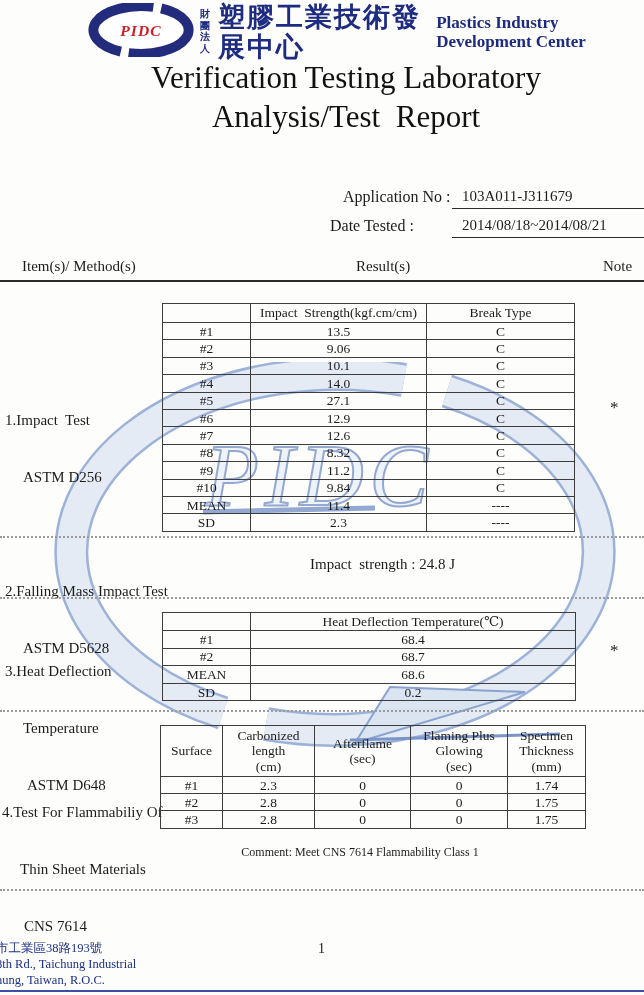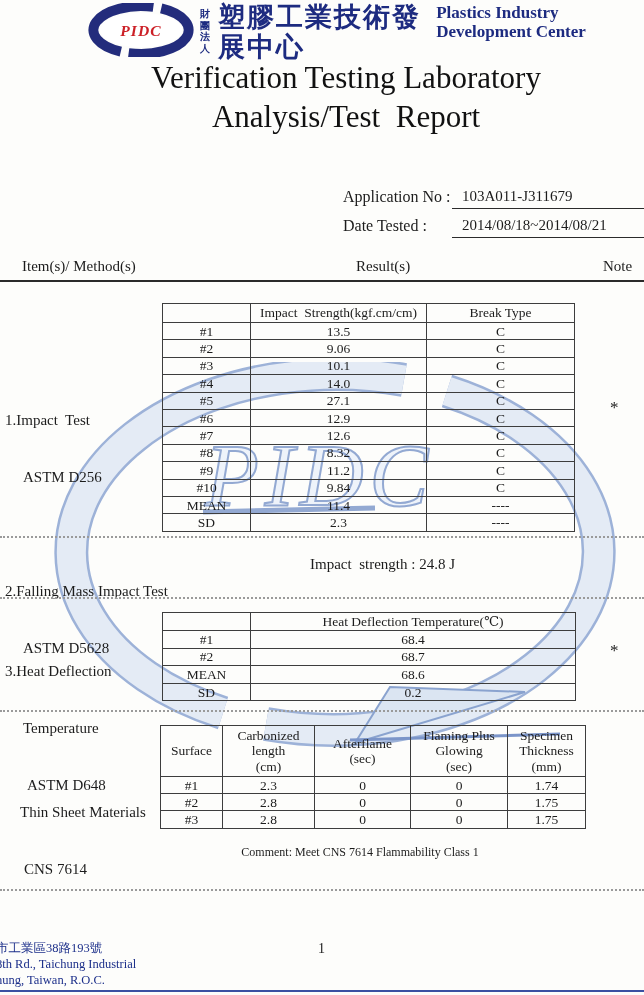--- a/index.html
+++ b/index.html
@@ -13,21 +13,21 @@
   .wm{position:absolute;left:45px;top:362px;width:580px;height:395px;z-index:0;}
 
   
   .logo{position:absolute;left:88px;top:3px;width:106px;height:54px;}
   .orgblock{position:absolute;left:200px;top:2px;display:flex;align-items:flex-start;}
   .orgprefix{display:flex;flex-direction:column;font-family:"DejaVu Sans",sans-serif;
     font-size:10px;font-weight:bold;color:#1d2b80;line-height:1.15;margin:6px 3px 0 0;}
   .orgmain{display:flex;flex-direction:row;}
   .orgzh{font-family:"DejaVu Sans",sans-serif;font-size:27px;font-weight:bold;color:#1d2b80;
     letter-spacing:2px;line-height:1.1;}
-  .orgen{font-size:17px;font-weight:bold;color:#1d2b80;line-height:1.1;margin-top:2px;}
+  .orgen{font-size:17px;font-weight:bold;color:#1d2b80;line-height:1.1;margin-top:12px;}
   .title{position:absolute;left:0;width:644px;text-align:center;font-size:31px;
     white-space:pre-wrap;color:#111;padding-left:24px;}
   .title1{top:60px;} .title2{top:99px;}
 
   
   .applabel{position:absolute;font-size:16px;}
   .appvalue{position:absolute;width:183px;font-size:15px;border-bottom:1.5px solid #2b2b2b;
     padding:0 16px 3px 10px;white-space:pre-wrap;}
 
   
@@ -98,21 +98,21 @@
         <div class="orgzh">塑膠工業技術發展中心</div>
         <div class="orgen">Plastics Industry Development Center</div>
       </div>
     </div>
 
     <div class="title title1">Verification Testing Laboratory</div>
     <div class="title title2">Analysis/Test  Report</div>
 
     <div class="applabel" style="left:343px;top:188px;">Application No :</div>
     <div class="appvalue" style="left:452px;top:188px;">103A011-J311679</div>
-    <div class="applabel" style="left:343px;top:217px;">Date Tested :</div>
+    <div class="applabel" style="left:330px;top:217px;">Date Tested :</div>
     <div class="appvalue" style="left:452px;top:217px;">2014/08/18~2014/08/21</div>
 
     <div class="colhead" style="left:22px;top:258px;">Item(s)/ Method(s)</div>
     <div class="colhead" style="left:356px;top:258px;">Result(s)</div>
     <div class="colhead" style="left:603px;top:258px;">Note</div>
     <div class="rule" style="top:280px;"></div>
 
     <div class="seclabel" style="left:5px;top:373px;">
       <div>1.Impact  Test</div>
       <div class="l2">ASTM D256</div>
@@ -238,20 +238,21 @@
             <td>SD</td>
             <td>0.2</td>
           </tr>
         </tbody>
     </table>
     <div class="note-star" style="left:610px;top:641px;">*</div>
 
     <div class="dashed" style="top:710px;"></div>
 
     <div class="seclabel" style="left:2px;top:765px;">
+      <div>4.Test For Flammabiliy Of</div>
       <div class="l2">Thin Sheet Materials</div>
       <div class="l3">CNS 7614</div>
     </div>
     <table class="t-flam">
       <colgroup>
         <col style="width:62px">
           <col style="width:92px">
           <col style="width:96px">
         <col style="width:97px">
           <col style="width:78px">

